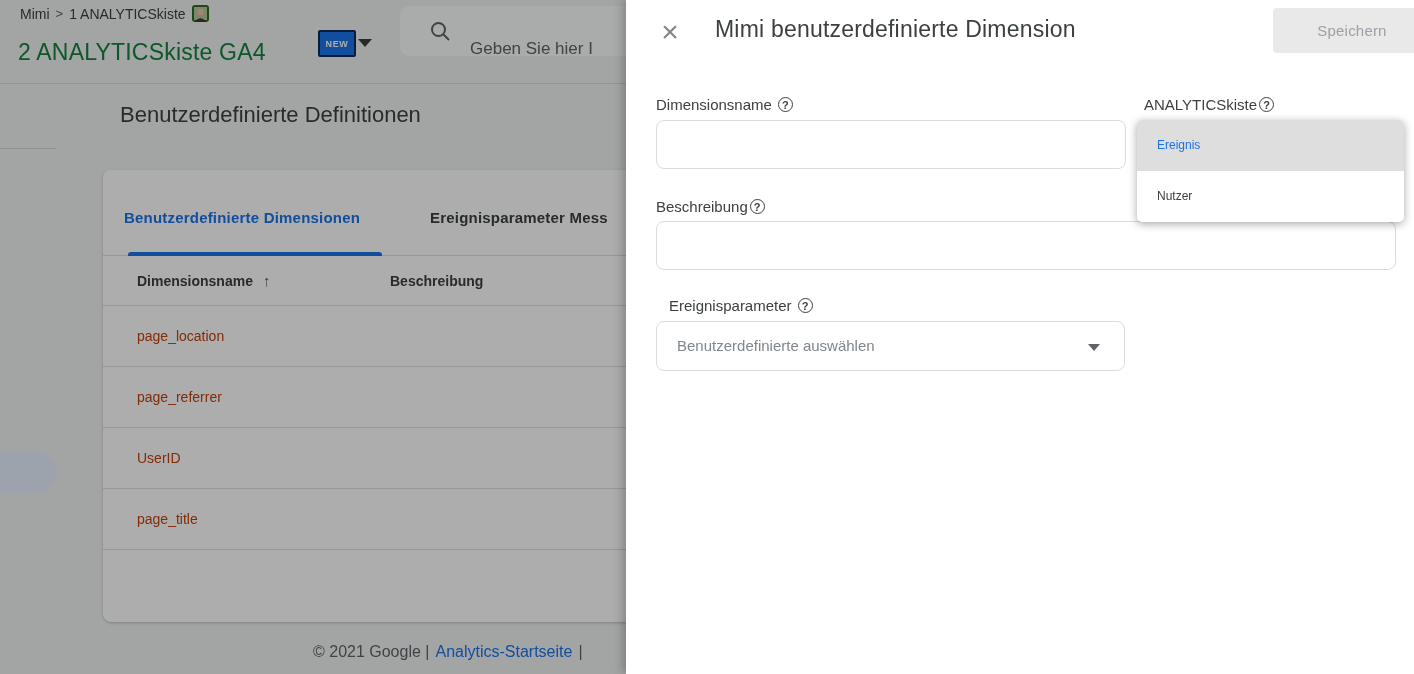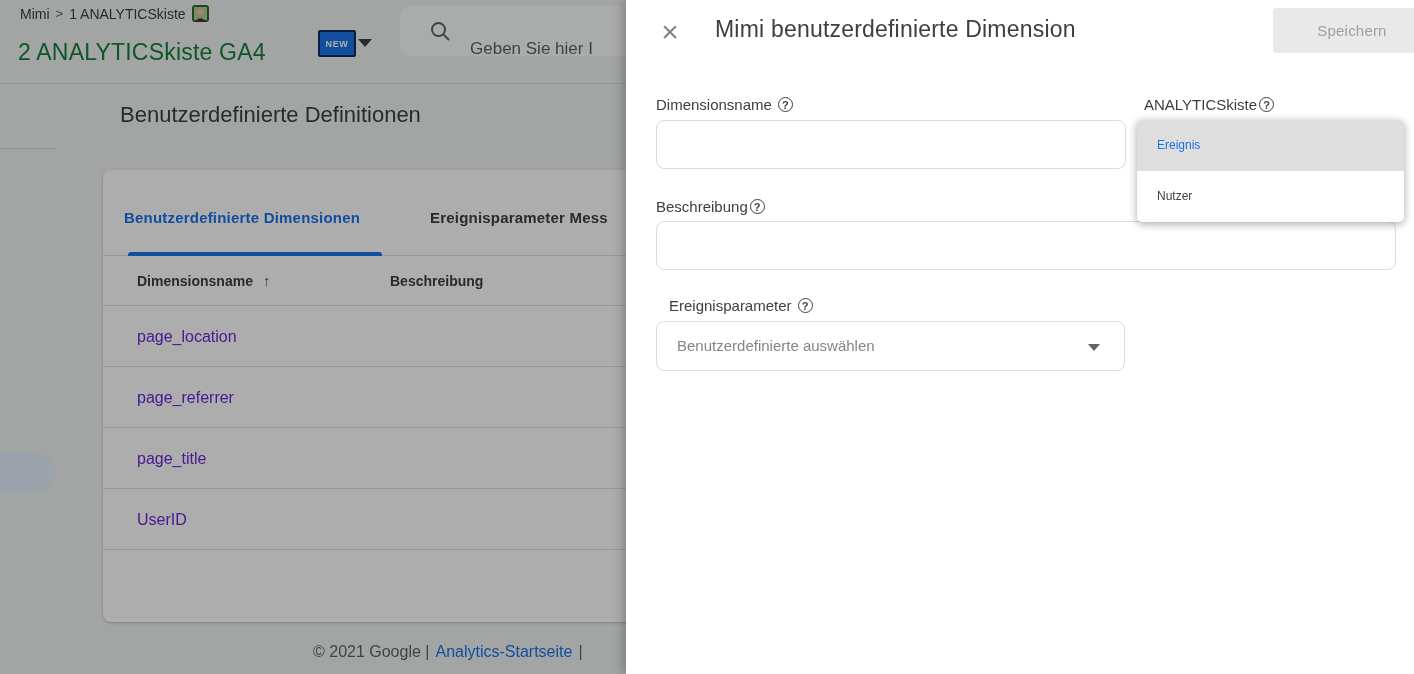--- a/index.html
+++ b/index.html
@@ -30,21 +30,21 @@
   .tabs { position:relative; height:86px; border-bottom:1px solid #e0e0e0; }
   .tab { position:absolute; top:39px; font-size:15px; font-weight:bold; letter-spacing:.2px; cursor:pointer; }
   .tab.active { left:21px; color:#1a73e8; }
   .tab.inactive { left:327px; color:#3c4043; white-space:nowrap; }
   .tab-underline { position:absolute; left:25px; bottom:-1px; width:254px; height:4px; background:#1a73e8; border-radius:3px 3px 0 0; }
   .thead { position:relative; height:50px; border-bottom:1px solid #e0e0e0; }
   .th { position:absolute; top:0; line-height:50px; font-size:14px; font-weight:bold; color:#3c4043; }
   .th.c1 { left:34px;text-align:right; }
   .th.c2 { left:287px; }
   .sort-arrow { color:#5f6368; font-size:15px; margin-left:10px; font-weight:normal; }
-  .trow { height:61px; line-height:61px; border-bottom:1px solid #e0e0e0; padding-left:34px; font-size:16px; color:#6d28d9; }
+  .trow { height:61px; line-height:61px; border-bottom:1px solid #e0e0e0; padding-left:34px; font-size:14px; color:#c2410c; }
 
   .app-footer { position:absolute; left:0; top:641px; width:626px; height:33px; overflow:hidden; }
   .footer-text { position:absolute; left:313px; top:2px; font-size:16px; color:#5f6368; white-space:nowrap; }
   .footer-link { color:#1a73e8; text-decoration:none; margin:18px 6px; cursor:pointer; }
 
   
   .dim { position:absolute; left:0; top:0; width:626px; height:674px; background:rgba(0,0,0,.32); z-index:40; }
 
   
   .panel { position:absolute; left:626px; top:0; width:788px; height:674px; background:#fff; z-index:50; box-shadow:-3px 0 10px rgba(0,0,0,.25); }
@@ -116,22 +116,22 @@
       </div>
       <div class="thead">
         <span class="th c1">
           <span>Dimensionsname</span><span class="sort-arrow">↑</span>
         </span>
         <span class="th c2">Beschreibung</span>
       </div>
       <div>
         <div class="trow"><span>page_location</span></div>
         <div class="trow"><span>page_referrer</span></div>
+        <div class="trow"><span>UserID</span></div>
         <div class="trow"><span>page_title</span></div>
-        <div class="trow"><span>UserID</span></div>
       </div>
     </div>
 
     <div class="app-footer">
       <div class="footer-text">
         <span>© 2021 Google |</span><a class="footer-link">Analytics-Startseite</a><span>|</span>
       </div>
     </div>
   </div>
 

